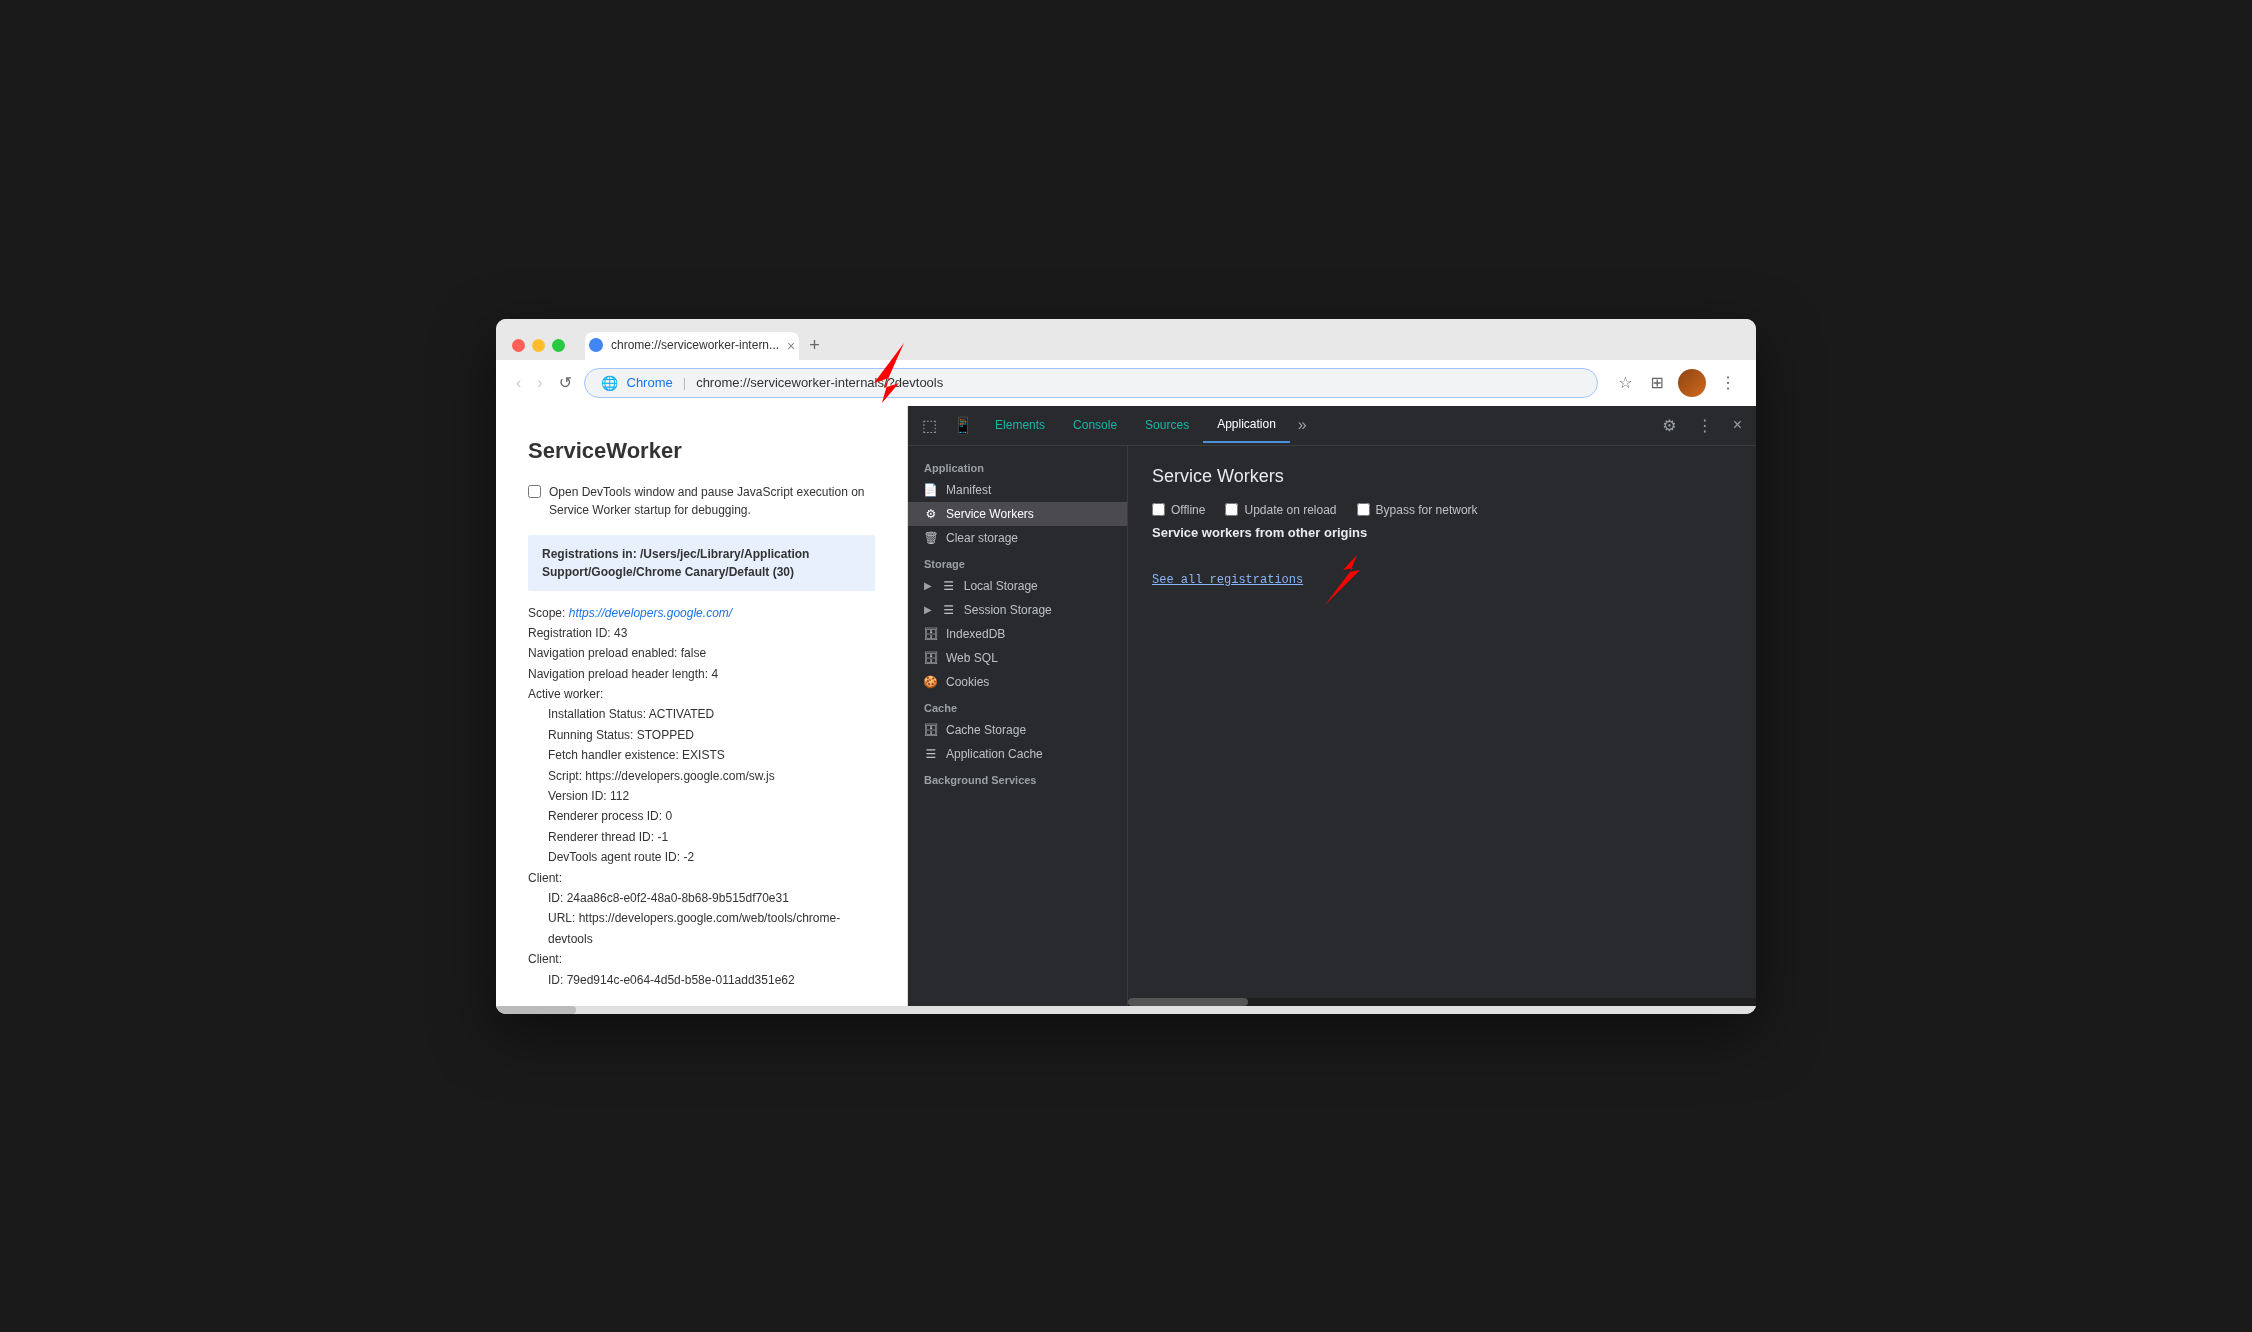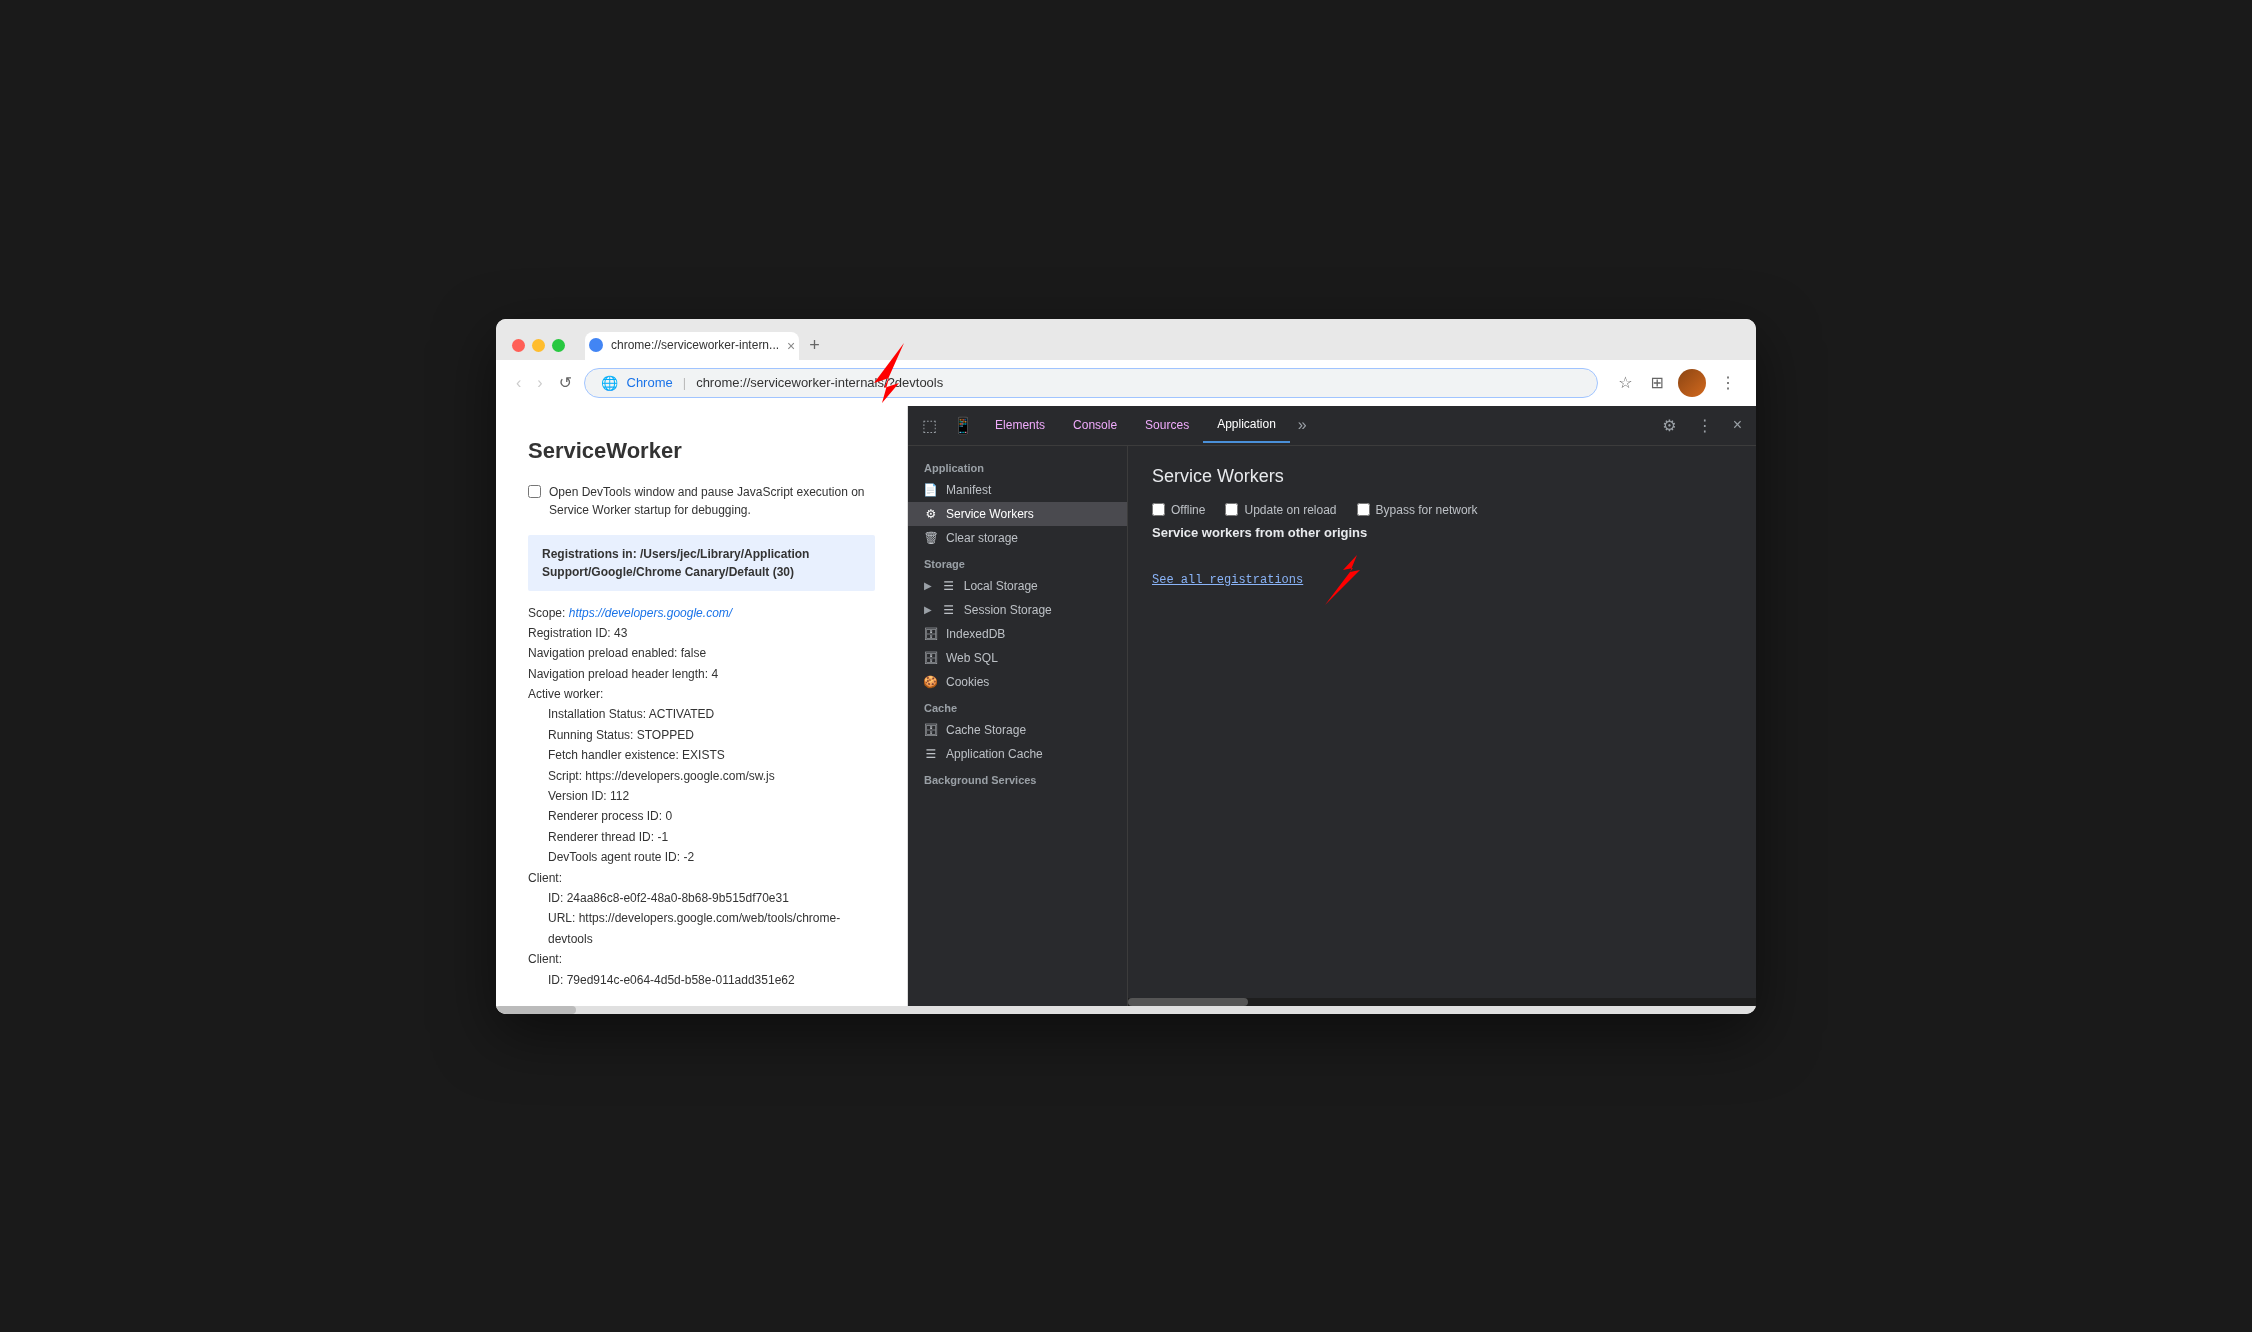--- a/index.html
+++ b/index.html
@@ -208,21 +208,21 @@
       display: flex;
       align-items: center;
       background: #292a2d;
       border-bottom: 1px solid #3c3c3c;
       padding: 0 6px;
       min-height: 40px;
     }
     .devtools-tab-btn {
       background: none;
       border: none;
-      color: #f0abfc;
+      color: #14b8a6;
       font-size: 12px;
       padding: 10px 14px;
       cursor: pointer;
       white-space: nowrap;
     }
     .devtools-tab-btn.active {
       color: #fff;
       border-bottom: 2px solid #4a90d9;
     }
     .devtools-tab-more {

